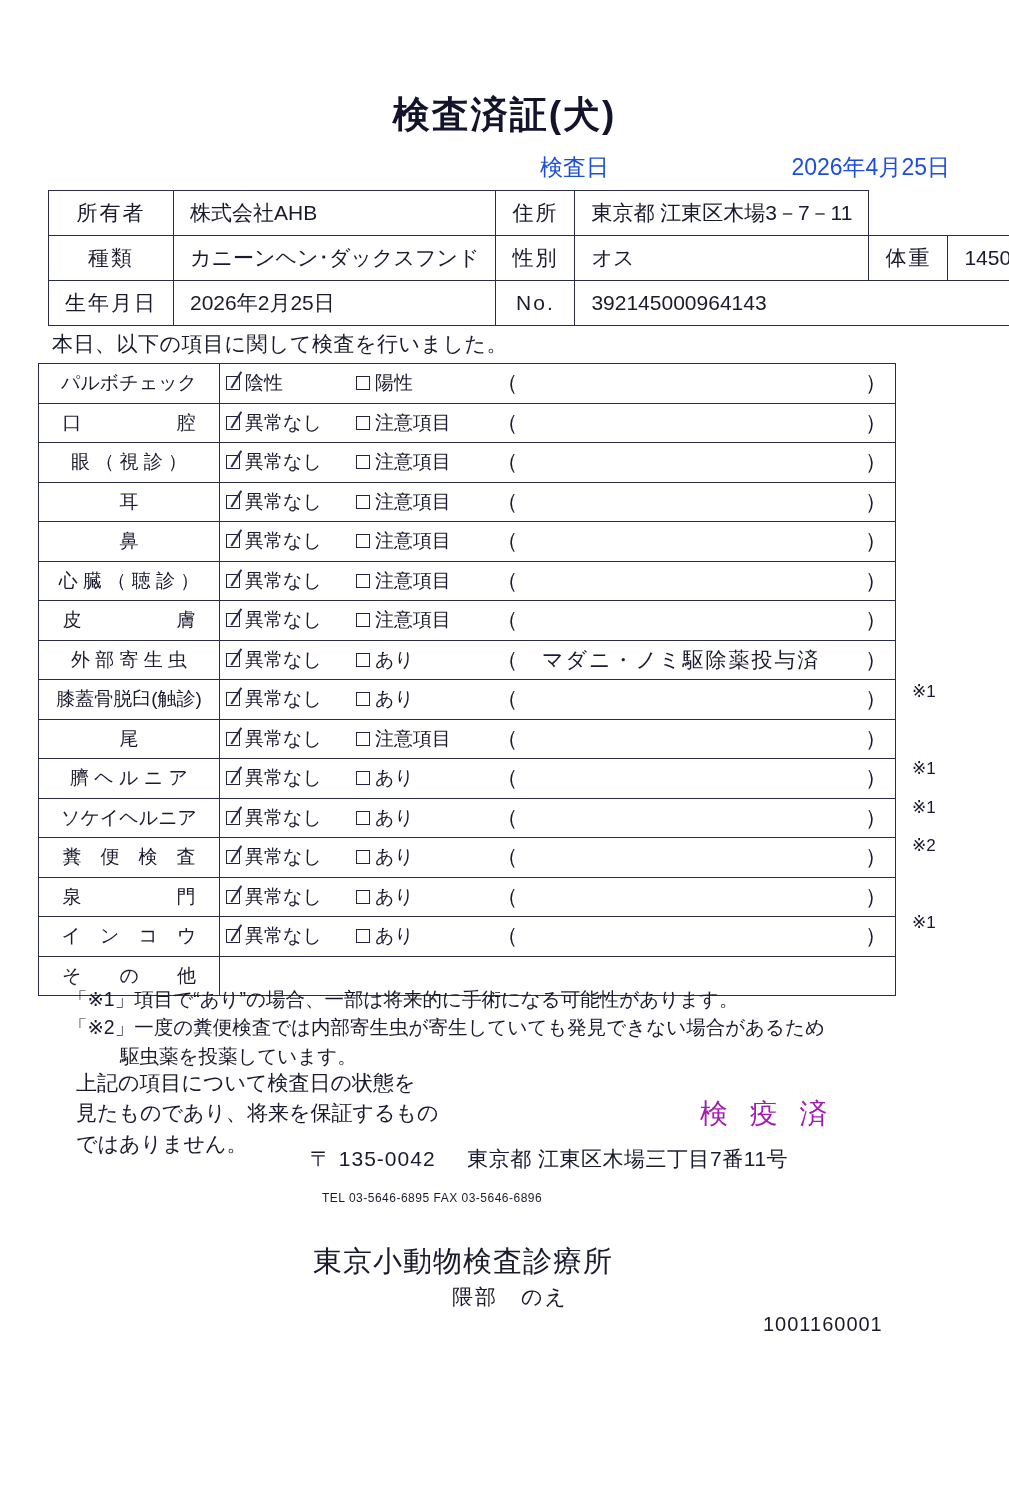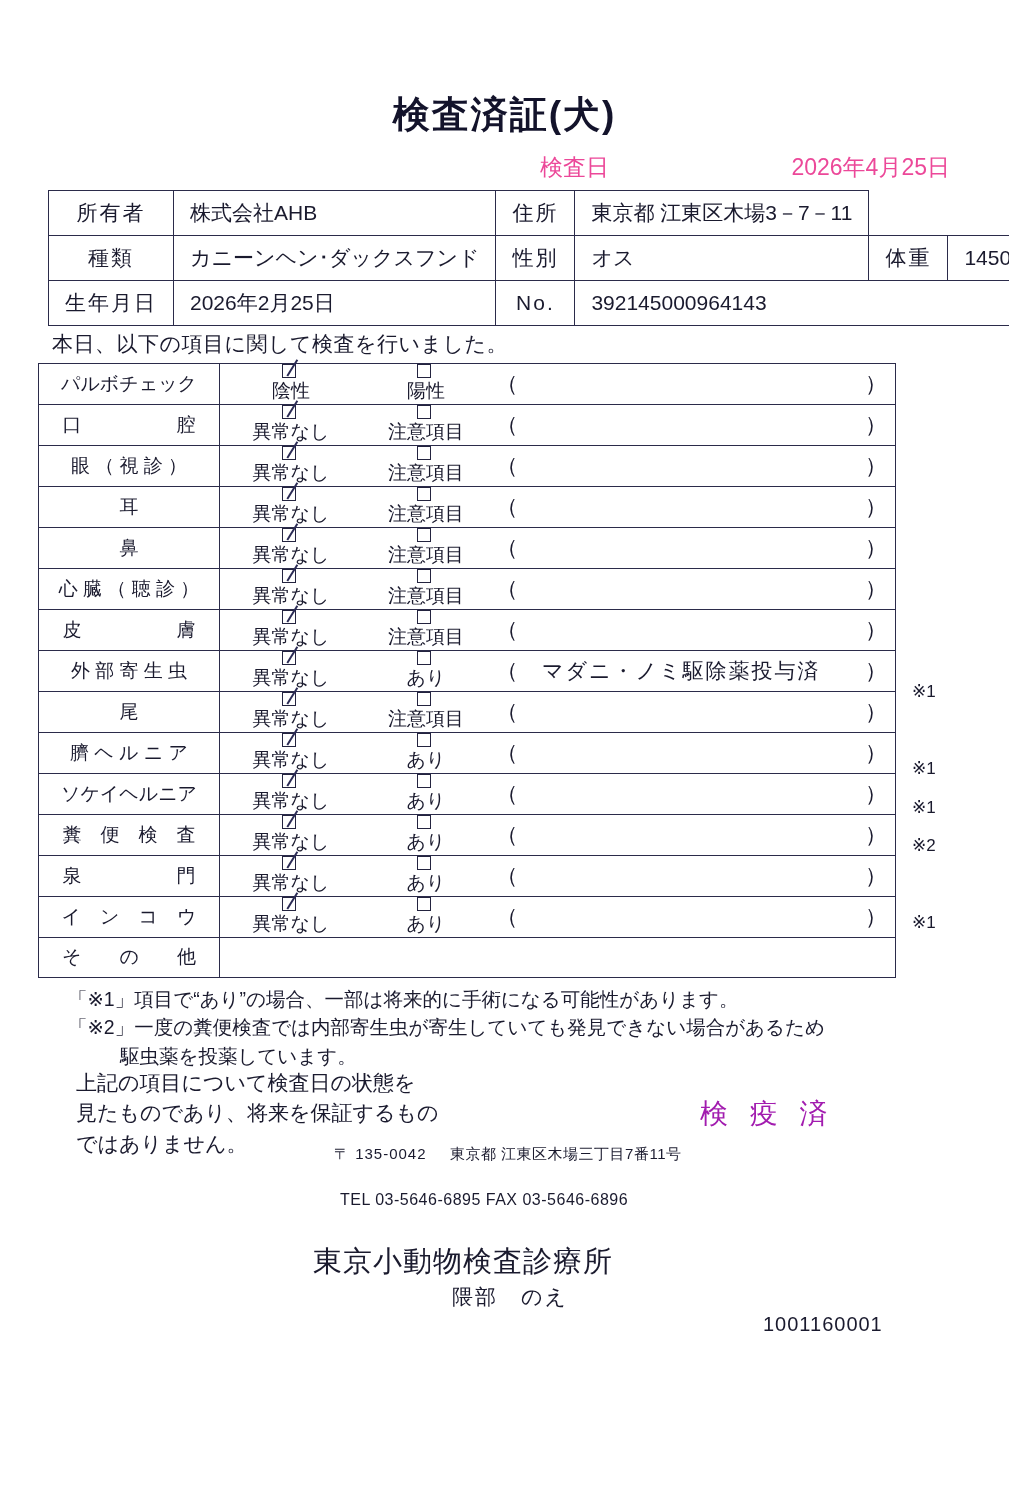--- a/index.html
+++ b/index.html
@@ -38,21 +38,21 @@
   
   .date-row {
     position: absolute;
     top: 152px;
     left: 540px;
     width: 410px;
     display: flex;
     justify-content: space-between;
     align-items: baseline;
     font-size: 23px;
-    color: #ec4899;
+    color: #1d4ed8;
   }
 
   
   .hdr {
     position: absolute;
     left: 48px;
     top: 190px;
     width: 890px;
     border-collapse: collapse;
     font-size: 20px;
@@ -108,21 +108,20 @@
   .optwrap {
     display: flex;
     align-items: center;
     gap: 0px;
   }
   .opt {
     display: inline-flex;
     align-items: center;
     font-size: 19px;
     white-space: nowrap;
-    flex-direction: column;
   }
   .opt.first { width: 130px; }
   .opt.second { width: 140px; }
   .box {
     display: inline-block;
     width: 14px;
     height: 14px;
     border: 1.6px solid #23233f;
     margin-right: 5px;
     position: relative;
@@ -189,30 +188,29 @@
     top: 1095px;
     font-size: 28px;
     letter-spacing: 7px;
     color: #a21caf;
   }
 
   .addr {
     position: absolute;
     left: 310px;
     top: 1145px;
-    font-size: 15px;
+    font-size: 21px;
     letter-spacing: 0.5px;
-    margin-left: 24px;
   }
   .addr .zip { letter-spacing: 1px; }
   .tel {
     position: absolute;
-    left: 340px;
+    left: 322px;
     top: 1191px;
-    font-size: 16px;
+    font-size: 12px;
     letter-spacing: 0.5px;
   }
   .clinic {
     position: absolute;
     left: 313px;
     top: 1242px;
     font-size: 29px;
     letter-spacing: 1px;
   }
   .person {
@@ -420,20 +418,39 @@
               </span>
               <div class="paren">
                 <span>（</span>
                 <span class="note">マダニ・ノミ駆除薬投与済</span>
                 <span>）</span>
               </div>
             </div>
           </td>
         </tr>
         <tr>
+          <td class="c-name">膝蓋骨脱臼(触診)</td>
+          <td class="c-opts">
+            <div class="optwrap">
+              <span class="opt first">
+                <span class="box checked"></span>
+                <span>異常なし</span>
+              </span>
+              <span class="opt second">
+                <span class="box"></span>
+                <span>あり</span>
+              </span>
+              <div class="paren">
+                <span>（</span>
+                <span>）</span>
+              </div>
+            </div>
+          </td>
+        </tr>
+        <tr>
           <td class="c-name">尾</td>
           <td class="c-opts">
             <div class="optwrap">
               <span class="opt first">
                 <span class="box checked"></span>
                 <span>異常なし</span>
               </span>
               <span class="opt second">
                 <span class="box"></span>
                 <span>注意項目</span>

